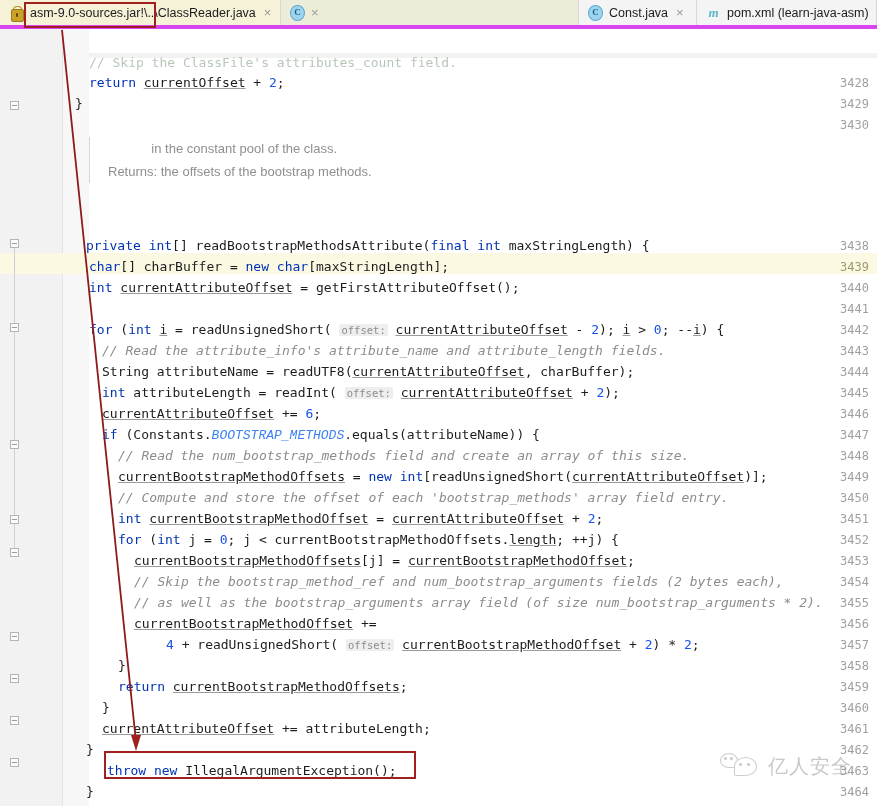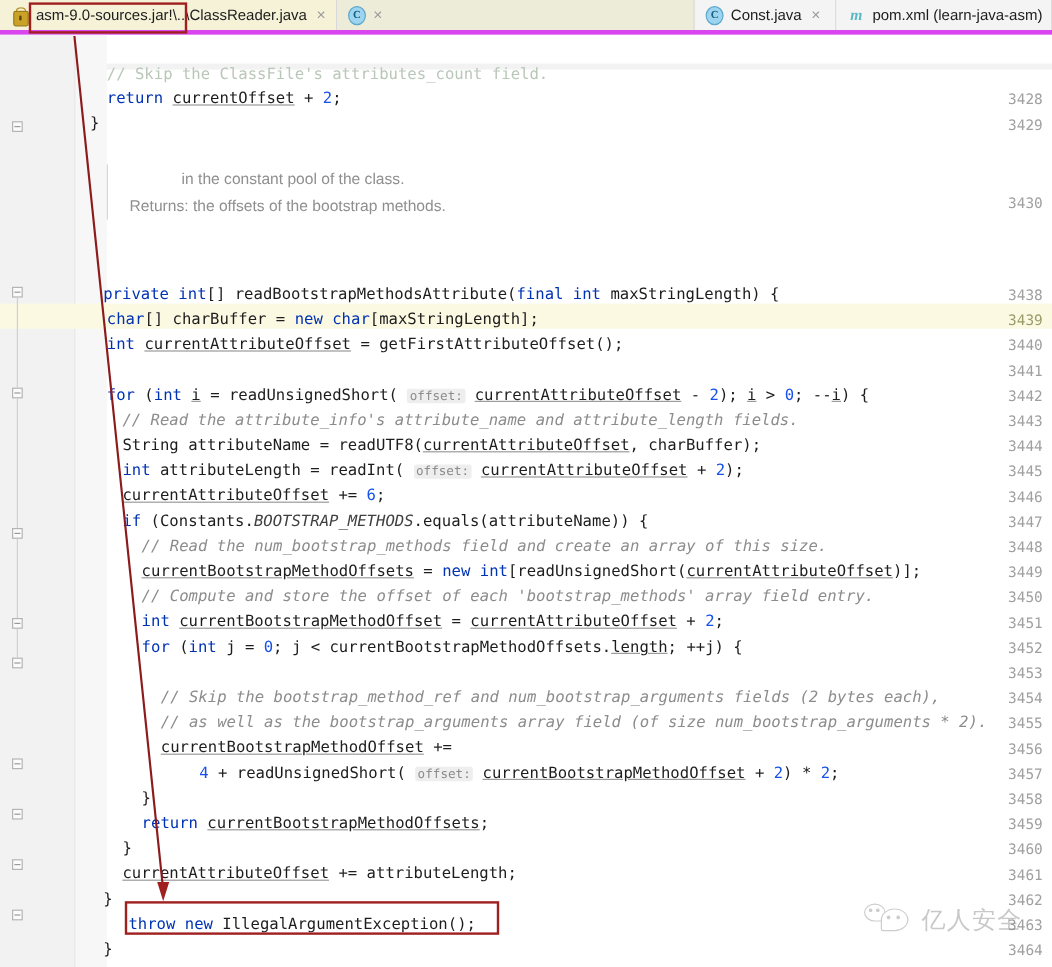--- a/index.html
+++ b/index.html
@@ -110,21 +110,21 @@
   .code{
     position:absolute;left:0;
     font-family:"DejaVu Sans Mono","Liberation Mono",monospace;
     font-size:13px;line-height:1;white-space:pre;
     color:#1d1d1d;
   }
   .kw{color:#0033b3;}
   .num{color:#1750eb;}
   .cmt{color:#8c8c8c;font-style:italic;}
   .fld{ text-decoration:underline; text-decoration-color:#9b9b9b; }
-  .stat{color:#404040;font-style:italic;}
+  .stat{color:#3b82f6;font-style:italic;font-family:Liberation Mono, monospace;}
   .hint{
     color:#8c8c8c;font-size:10.5px;
     background:#eeeeee;border-radius:2px;padding:0 2px;
   }
 
   
   .docblock{
     position:absolute;left:89px;top:108px;width:700px;
     border-left:1px solid #d6d6d6;
     padding-left:18px;
@@ -223,21 +223,21 @@
   <div class="topline">// Skip the ClassFile's attributes_count field.</div>
 
   <div class="gutter"></div>
   <div class="foldstrip"></div>
 
   <div class="rowhl" style="top:224px;"></div>
 
   <div id="linenums">
       <div class="ln" style="top: 48px;">3428</div>
       <div class="ln" style="top: 69px;">3429</div>
-      <div class="ln" style="top: 90px; margin-top: 44px;">3430</div>
+      <div class="ln" style="top: 90px;">3430</div>
       <div class="ln" style="top: 211px;">3438</div>
       <div class="ln hl" style="top: 232px;">3439</div>
       <div class="ln" style="top: 253px;">3440</div>
       <div class="ln" style="top: 274px;">3441</div>
       <div class="ln" style="top: 295px;">3442</div>
       <div class="ln" style="top: 316px;">3443</div>
       <div class="ln" style="top: 337px;">3444</div>
       <div class="ln" style="top: 358px;">3445</div>
       <div class="ln" style="top: 379px;">3446</div>
       <div class="ln" style="top: 400px;">3447</div>
@@ -287,20 +287,21 @@
     <div class="code cmt" style="top:315px;left:13px;">// Read the attribute_info's attribute_name and attribute_length fields.</div>
     <div class="code" style="top:336px;left:13px;">String attributeName = readUTF8(<span class="fld">currentAttributeOffset</span>, charBuffer);</div>
     <div class="code" style="top:357px;left:13px;"><span class="kw">int</span> attributeLength = readInt( <span class="hint">offset:</span> <span class="fld">currentAttributeOffset</span> + <span class="num">2</span>);</div>
     <div class="code" style="top:378px;left:13px;"><span class="fld">currentAttributeOffset</span> += <span class="num">6</span>;</div>
     <div class="code" style="top:399px;left:13px;"><span class="kw">if</span> (Constants.<span class="stat">BOOTSTRAP_METHODS</span>.equals(attributeName)) {</div>
     <div class="code cmt" style="top:420px;left:29px;">// Read the num_bootstrap_methods field and create an array of this size.</div>
     <div class="code" style="top:441px;left:29px;"><span class="fld">currentBootstrapMethodOffsets</span> = <span class="kw">new</span> <span class="kw">int</span>[readUnsignedShort(<span class="fld">currentAttributeOffset</span>)];</div>
     <div class="code cmt" style="top:462px;left:29px;">// Compute and store the offset of each 'bootstrap_methods' array field entry.</div>
     <div class="code" style="top:483px;left:29px;"><span class="kw">int</span> <span class="fld">currentBootstrapMethodOffset</span> = <span class="fld">currentAttributeOffset</span> + <span class="num">2</span>;</div>
     <div class="code" style="top:504px;left:29px;"><span class="kw">for</span> (<span class="kw">int</span> j = <span class="num">0</span>; j &lt; currentBootstrapMethodOffsets.<span class="fld">length</span>; ++j) {</div>
+    <div class="code" style="top:525px;left:45px;"><span class="fld">currentBootstrapMethodOffsets</span>[j] = <span class="fld">currentBootstrapMethodOffset</span>;</div>
     <div class="code cmt" style="top:546px;left:45px;">// Skip the bootstrap_method_ref and num_bootstrap_arguments fields (2 bytes each),</div>
     <div class="code cmt" style="top:567px;left:45px;">// as well as the bootstrap_arguments array field (of size num_bootstrap_arguments * 2).</div>
     <div class="code" style="top:588px;left:45px;"><span class="fld">currentBootstrapMethodOffset</span> +=</div>
     <div class="code" style="top:609px;left:77px;"><span class="num">4</span> + readUnsignedShort( <span class="hint">offset:</span> <span class="fld">currentBootstrapMethodOffset</span> + <span class="num">2</span>) * <span class="num">2</span>;</div>
     <div class="code" style="top:630px;left:29px;">}</div>
     <div class="code" style="top:651px;left:29px;"><span class="kw">return</span> <span class="fld">currentBootstrapMethodOffsets</span>;</div>
     <div class="code" style="top:672px;left:13px;">}</div>
     <div class="code" style="top:693px;left:13px;"><span class="fld">currentAttributeOffset</span> += attributeLength;</div>
     <div class="code" style="top:714px;left:-3px;">}</div>
     <div class="code" style="top:735px;left:18px;"><span class="kw">throw</span> <span class="kw">new</span> IllegalArgumentException();</div>

